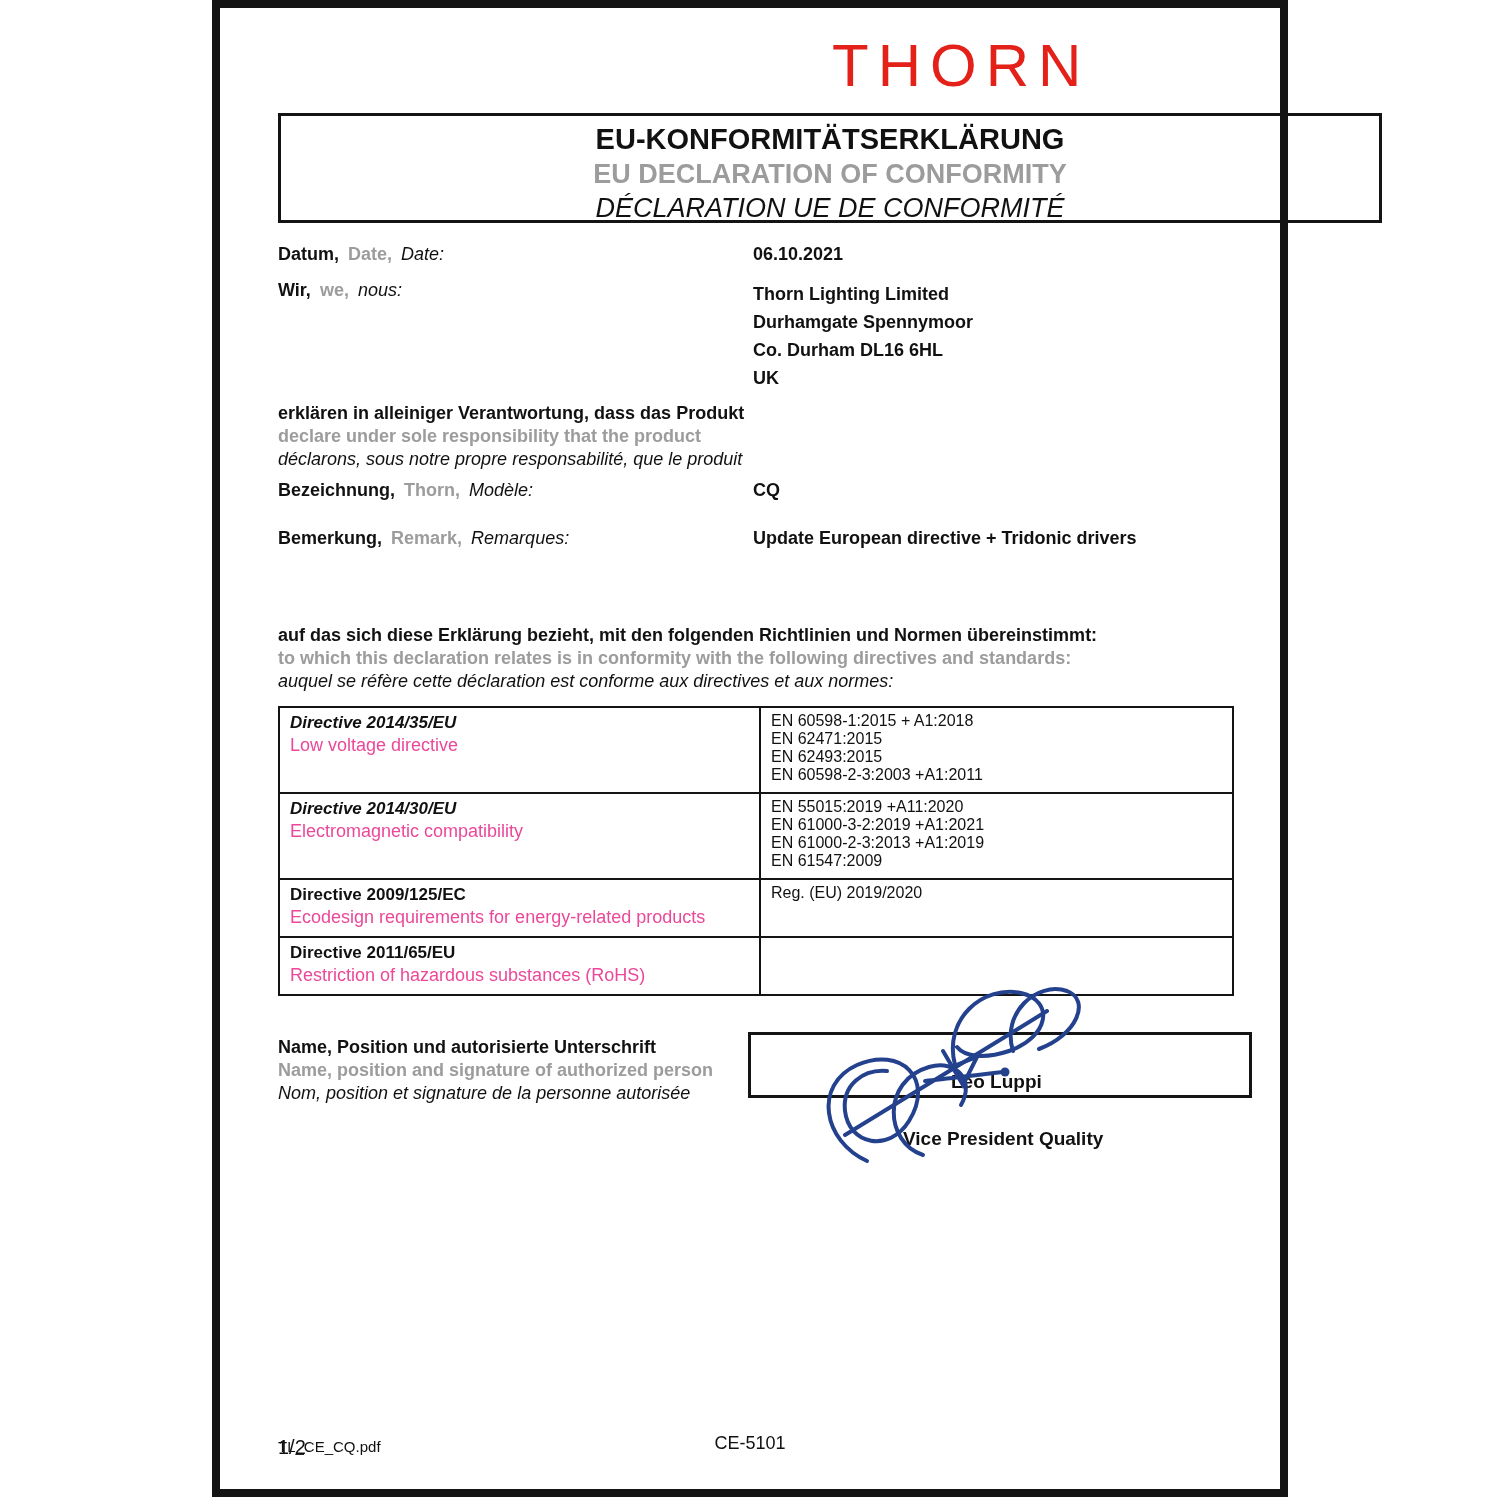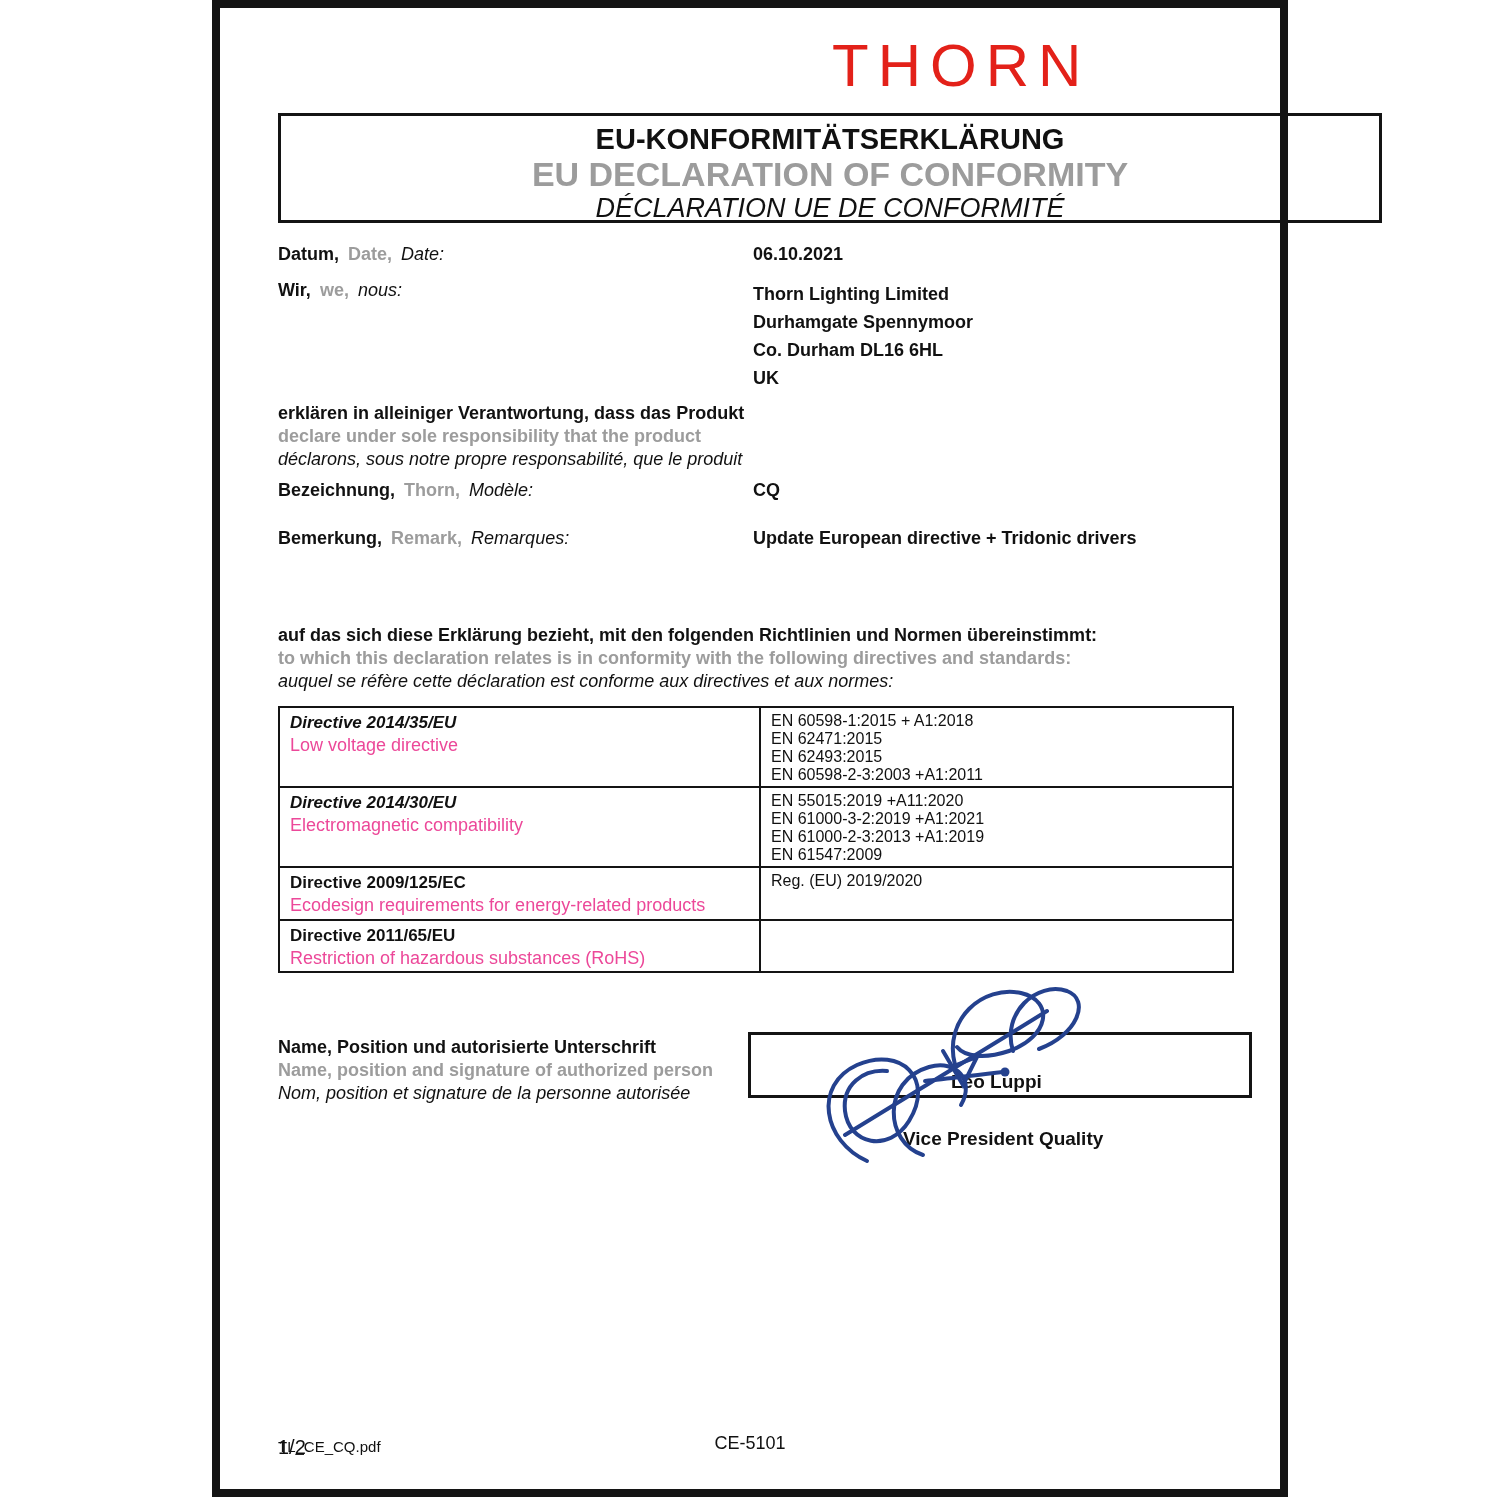--- a/index.html
+++ b/index.html
@@ -17,37 +17,37 @@
   .logo{
     left:612px;top:26px;font-size:60px;letter-spacing:9px;font-weight:400;
     line-height:64px;white-space:nowrap;
   }
   
   .title-box{
     left:58px;top:105px;width:1104px;height:110px;border:3px solid #141414;
     box-sizing:border-box;text-align:center;padding-top:5px;
   }
   .title-de{font-size:29px;font-weight:700;line-height:36px;color:#111;}
-  .title-en{font-size:34px;font-weight:700;line-height:34px;color:#9c9c9c;}
+  .title-en{font-size:27px;font-weight:700;line-height:34px;color:#9c9c9c;}
   .title-fr{font-size:27px;font-style:italic;line-height:34px;color:#111;}
   
   .seg-de{font-weight:700;color:#111;}
   .seg-en{font-weight:700;color:#9c9c9c;}
   .seg-fr{font-style:italic;color:#111;}
   .lbl{font-size:18px;white-space:nowrap;}
   .lbl span{margin-right:4px;}
   .val{font-size:18px;font-weight:700;white-space:nowrap;}
   .addr div{font-size:18px;font-weight:700;line-height:28px;white-space:nowrap;}
   .tri-block div{font-size:18px;line-height:23px;white-space:nowrap;}
   
   .dtable{
     left:58px;top:698px;width:944px;border-collapse:collapse;table-layout:fixed;
   }
   .dtable td{
-    border:2px solid #141414;vertical-align:top;padding:4px 10px 2px 10px;
+    border:2px solid #141414;vertical-align:top;padding:4px 10px 8px 10px;
   }
   .dtable .c1{width:459px;}
   .dtable .c2{width:451px;}
   .dir-name{font-size:17px;font-weight:700;line-height:22px;color:#111;}
   .dir-name.it{font-style:italic;}
   .dir-desc{font-size:18px;line-height:22px;color:#ec4899;}
   .std-line{font-size:16px;line-height:18px;color:#111;white-space:nowrap;}
   .r1{height:76px;} .r2{height:74px;} .r3{height:53px;} .r4{height:49px;}
   
   .sig-box{

